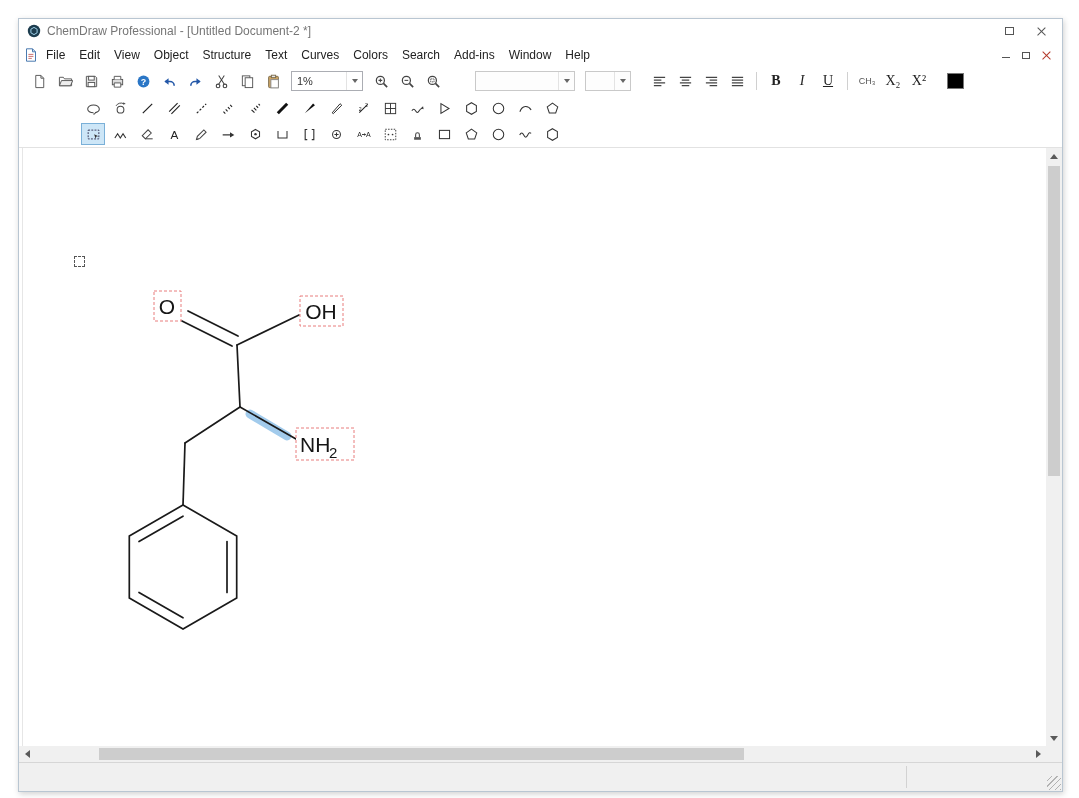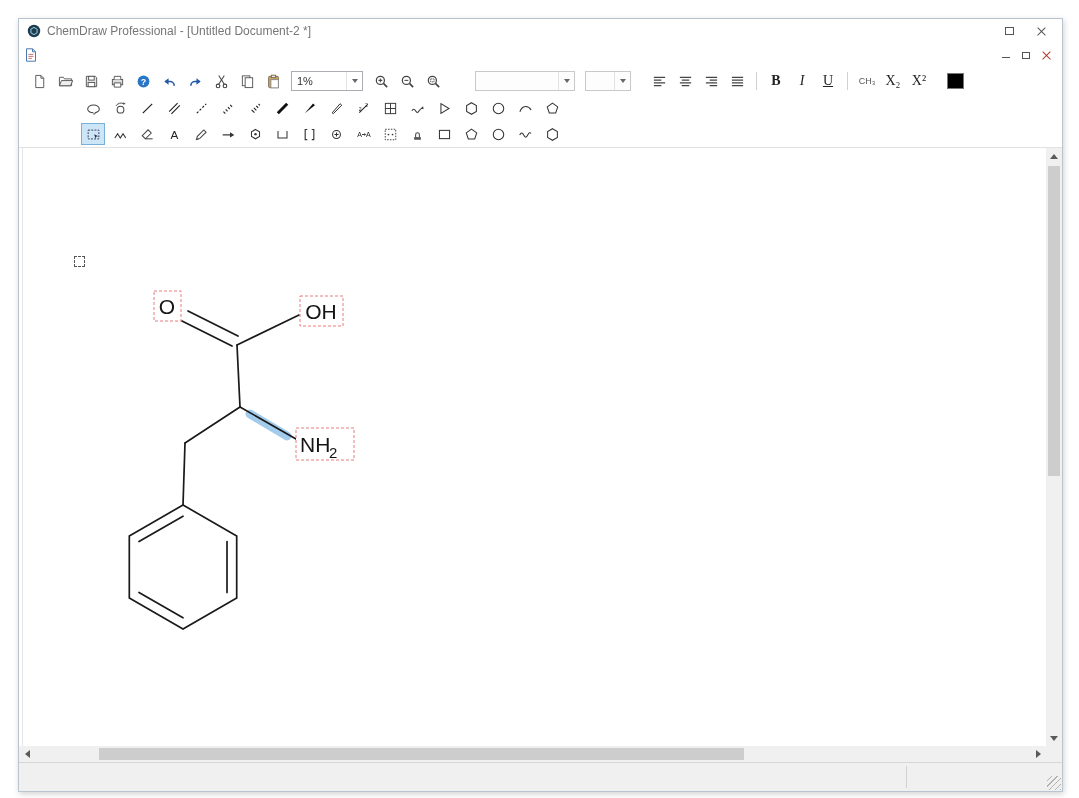--- a/index.html
+++ b/index.html
@@ -100,20 +100,34 @@
   </div>
 
   <div class="menubar">
     <span style="display:flex;">
       <svg width="12" height="14" viewBox="0 0 12 14">
           <path d="M1.5 .8h6l3 3v9.4h-9z" fill="#fff" stroke="#4a7ab0"></path>
           <path d="M7.5 .8v3h3" fill="none" stroke="#4a7ab0"></path>
           <path d="M3.4 6.4h5M3.4 8.4h5M3.4 10.4h3.4" stroke="#c05050" stroke-width=".8"></path>
         </svg>
     </span>
+    <nav id="menu-items">
+        <span class="menu-item">File</span>
+        <span class="menu-item">Edit</span>
+        <span class="menu-item">View</span>
+        <span class="menu-item">Object</span>
+        <span class="menu-item">Structure</span>
+        <span class="menu-item">Text</span>
+        <span class="menu-item">Curves</span>
+        <span class="menu-item">Colors</span>
+        <span class="menu-item">Search</span>
+        <span class="menu-item">Add-ins</span>
+        <span class="menu-item">Window</span>
+        <span class="menu-item">Help</span>
+      </nav>
     <span class="mdi-controls">
       <span class="mbtn">
           <span class="min-glyph"></span>
         </span>
       <span class="mbtn">
           <span class="box-glyph small"></span>
         </span>
       <span class="mbtn">
           <span class="x-glyph red"></span>
         </span>

